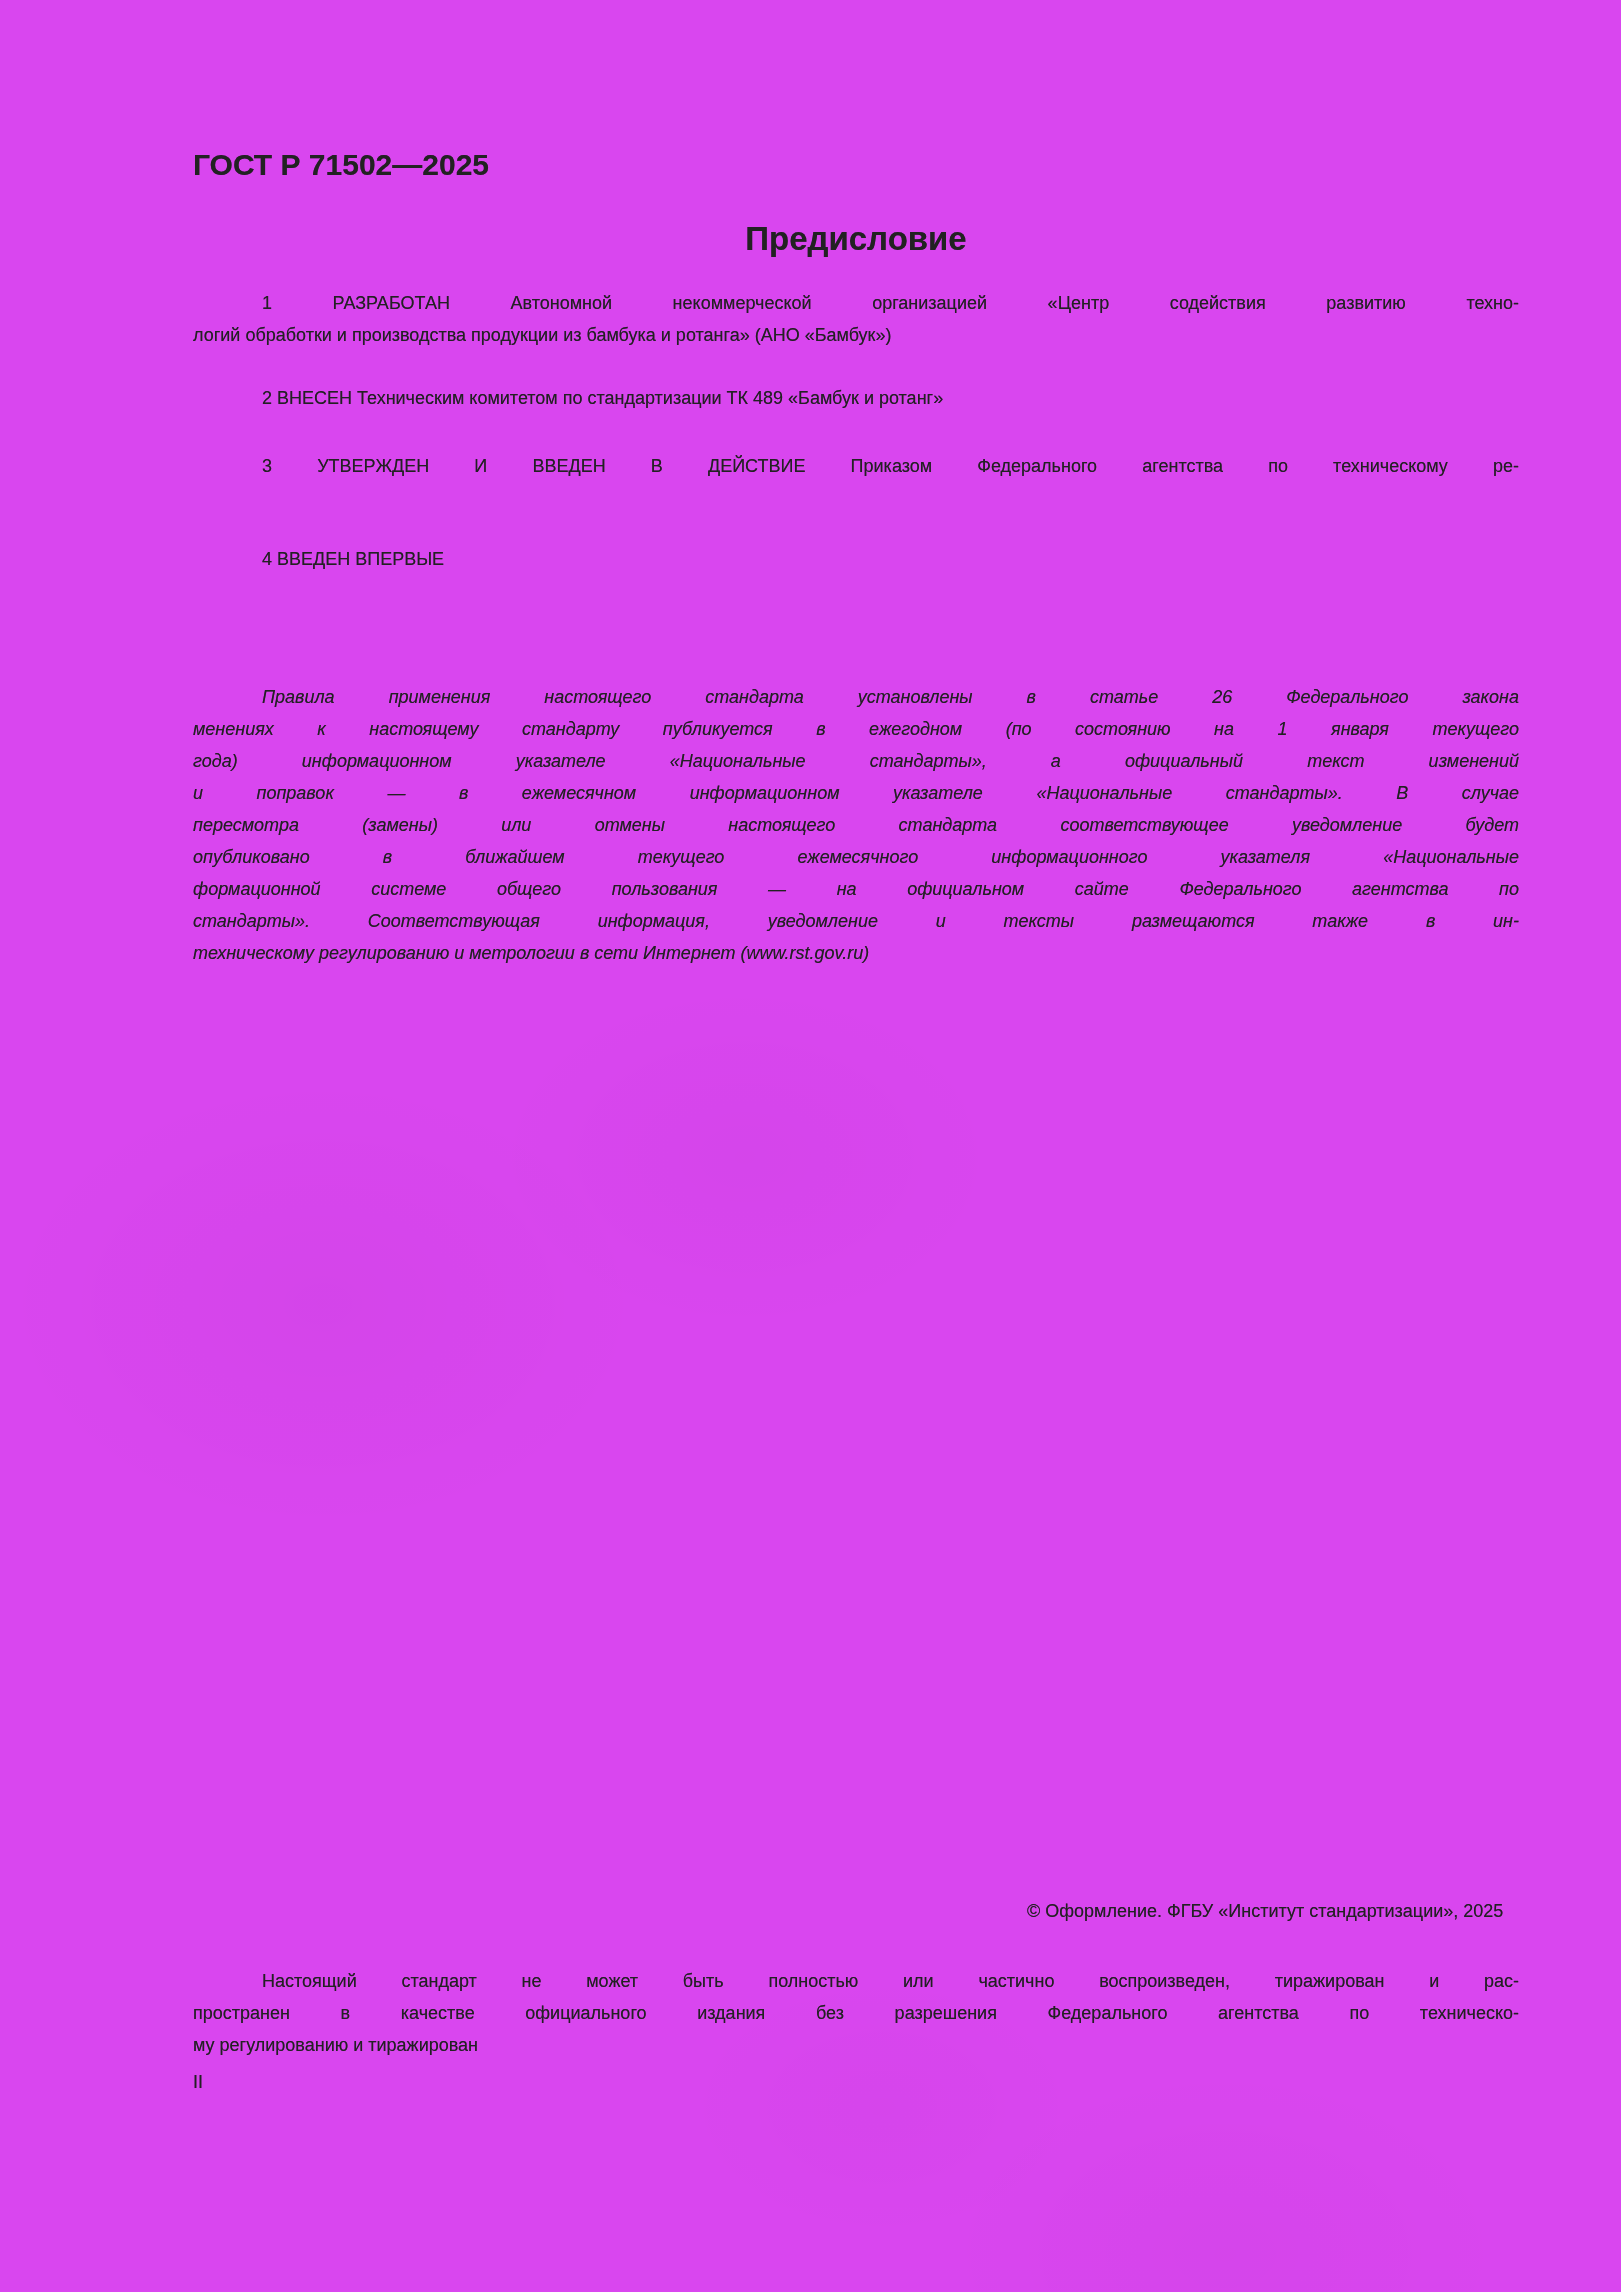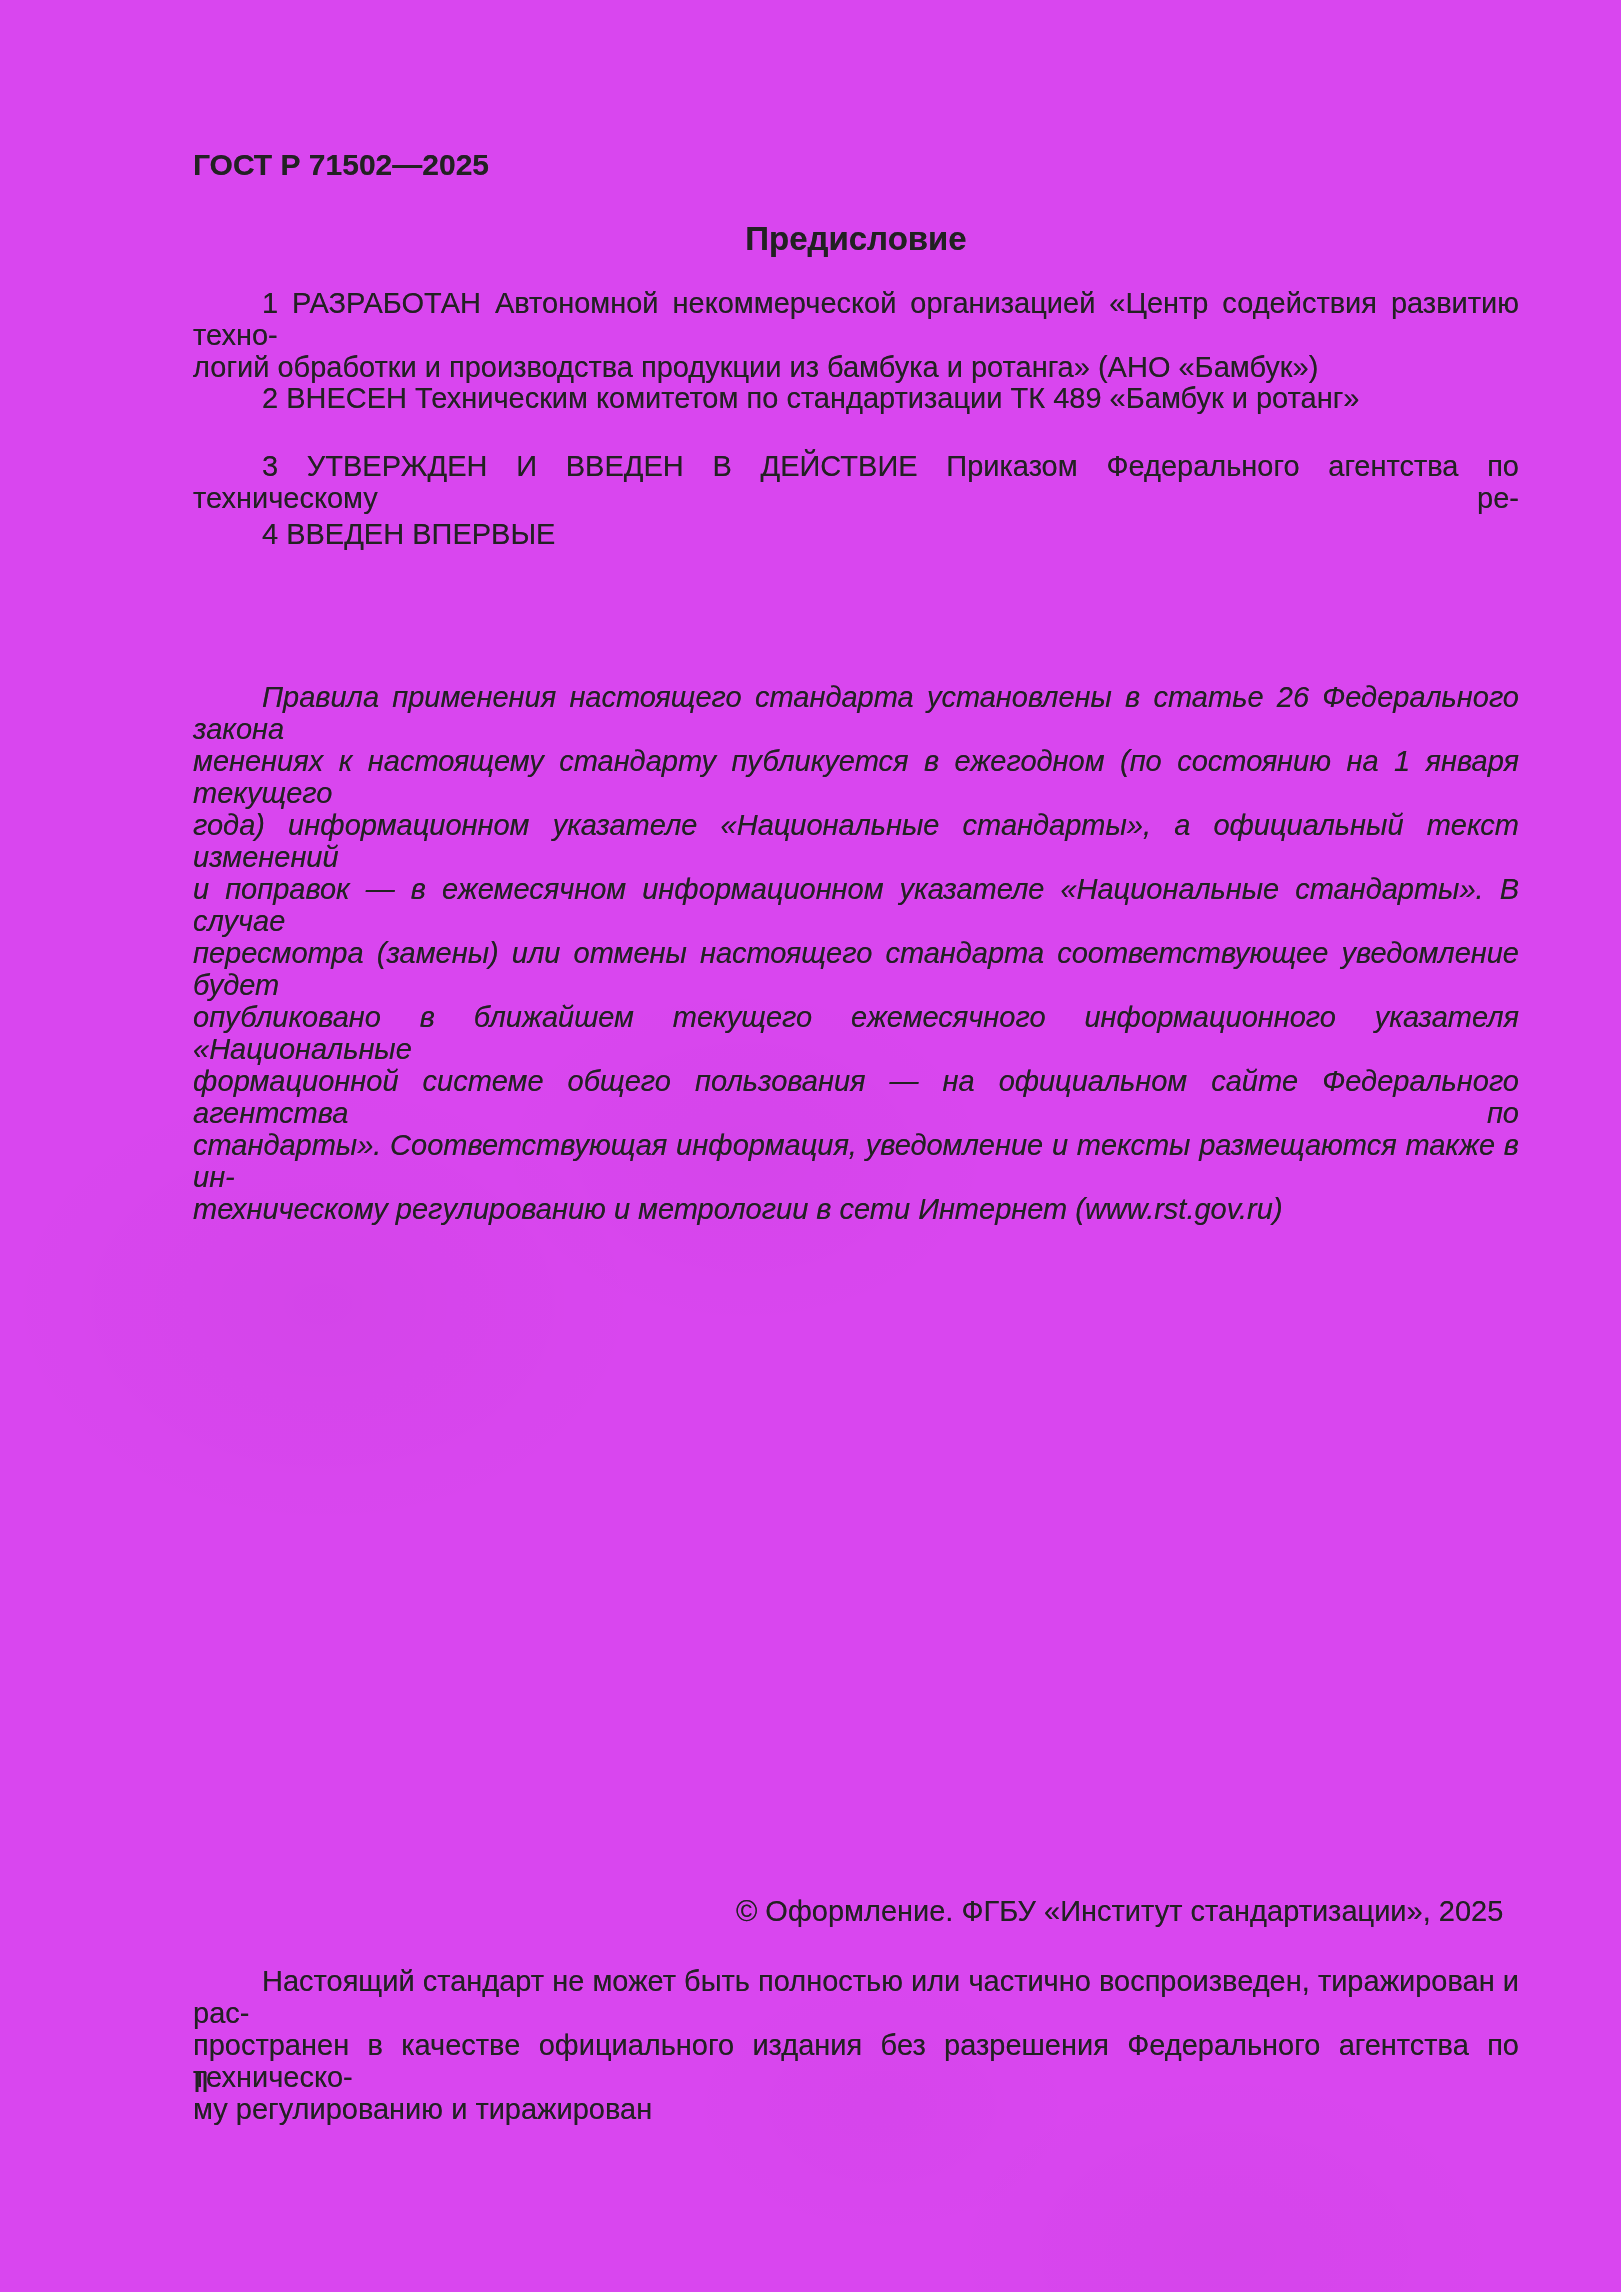--- a/index.html
+++ b/index.html
@@ -25,42 +25,42 @@
       radial-gradient(ellipse 470px 333px at 323px 1304px, rgba(0,0,0,0.022), transparent 70%),
       radial-gradient(ellipse 372px 255px at 745px 1157px, rgba(0,0,0,0.018), transparent 70%),
       radial-gradient(ellipse 412px 274px at 1225px 2254px, rgba(0,0,0,0.02), transparent 70%),
       radial-gradient(ellipse 294px 196px at 882px 2107px, rgba(0,0,0,0.015), transparent 70%);
     pointer-events: none;
   }
   .block {
     position: absolute;
     left: 193px;
     width: 1326px;
-    font-size: 29px;
+    font-size: 18px;
     line-height: 32px;
     text-shadow: 0 0 0.4px rgba(0,0,0,0.45);
   }
   .doc-code {
     top: 145px;
     font-size: 30px;
     line-height: 39px;
     font-weight: bold;
   }
   .title {
     top: 216px;
     margin: 0;
     font-size: 33px;
     line-height: 45px;
     font-weight: bold;
     text-align: center;
   }
   .c1 { top: 287px; }
   .c2 { top: 382px; }
   .c3 { top: 450px; }
-  .c4 { top: 518px; }
+  .c4 { top: 543px; }
   .legal {
     top: 681px;
     font-style: italic;
   }
   .copyright {
     top: 1895px;
     text-align: right;
     padding-right: 15.7px;
     box-sizing: border-box;
   }

